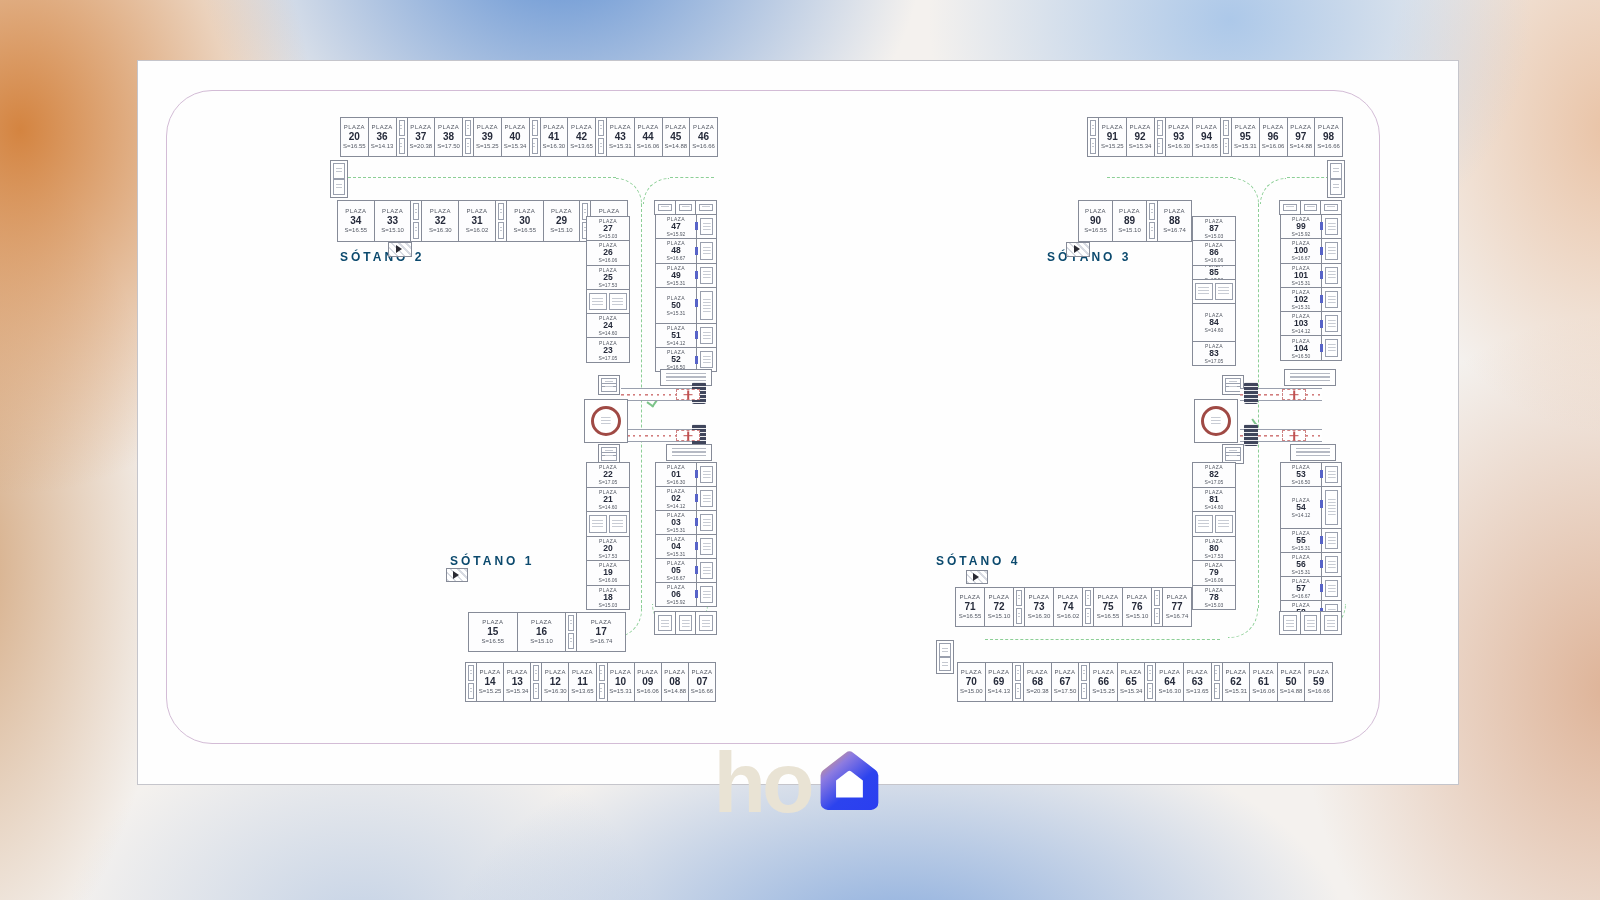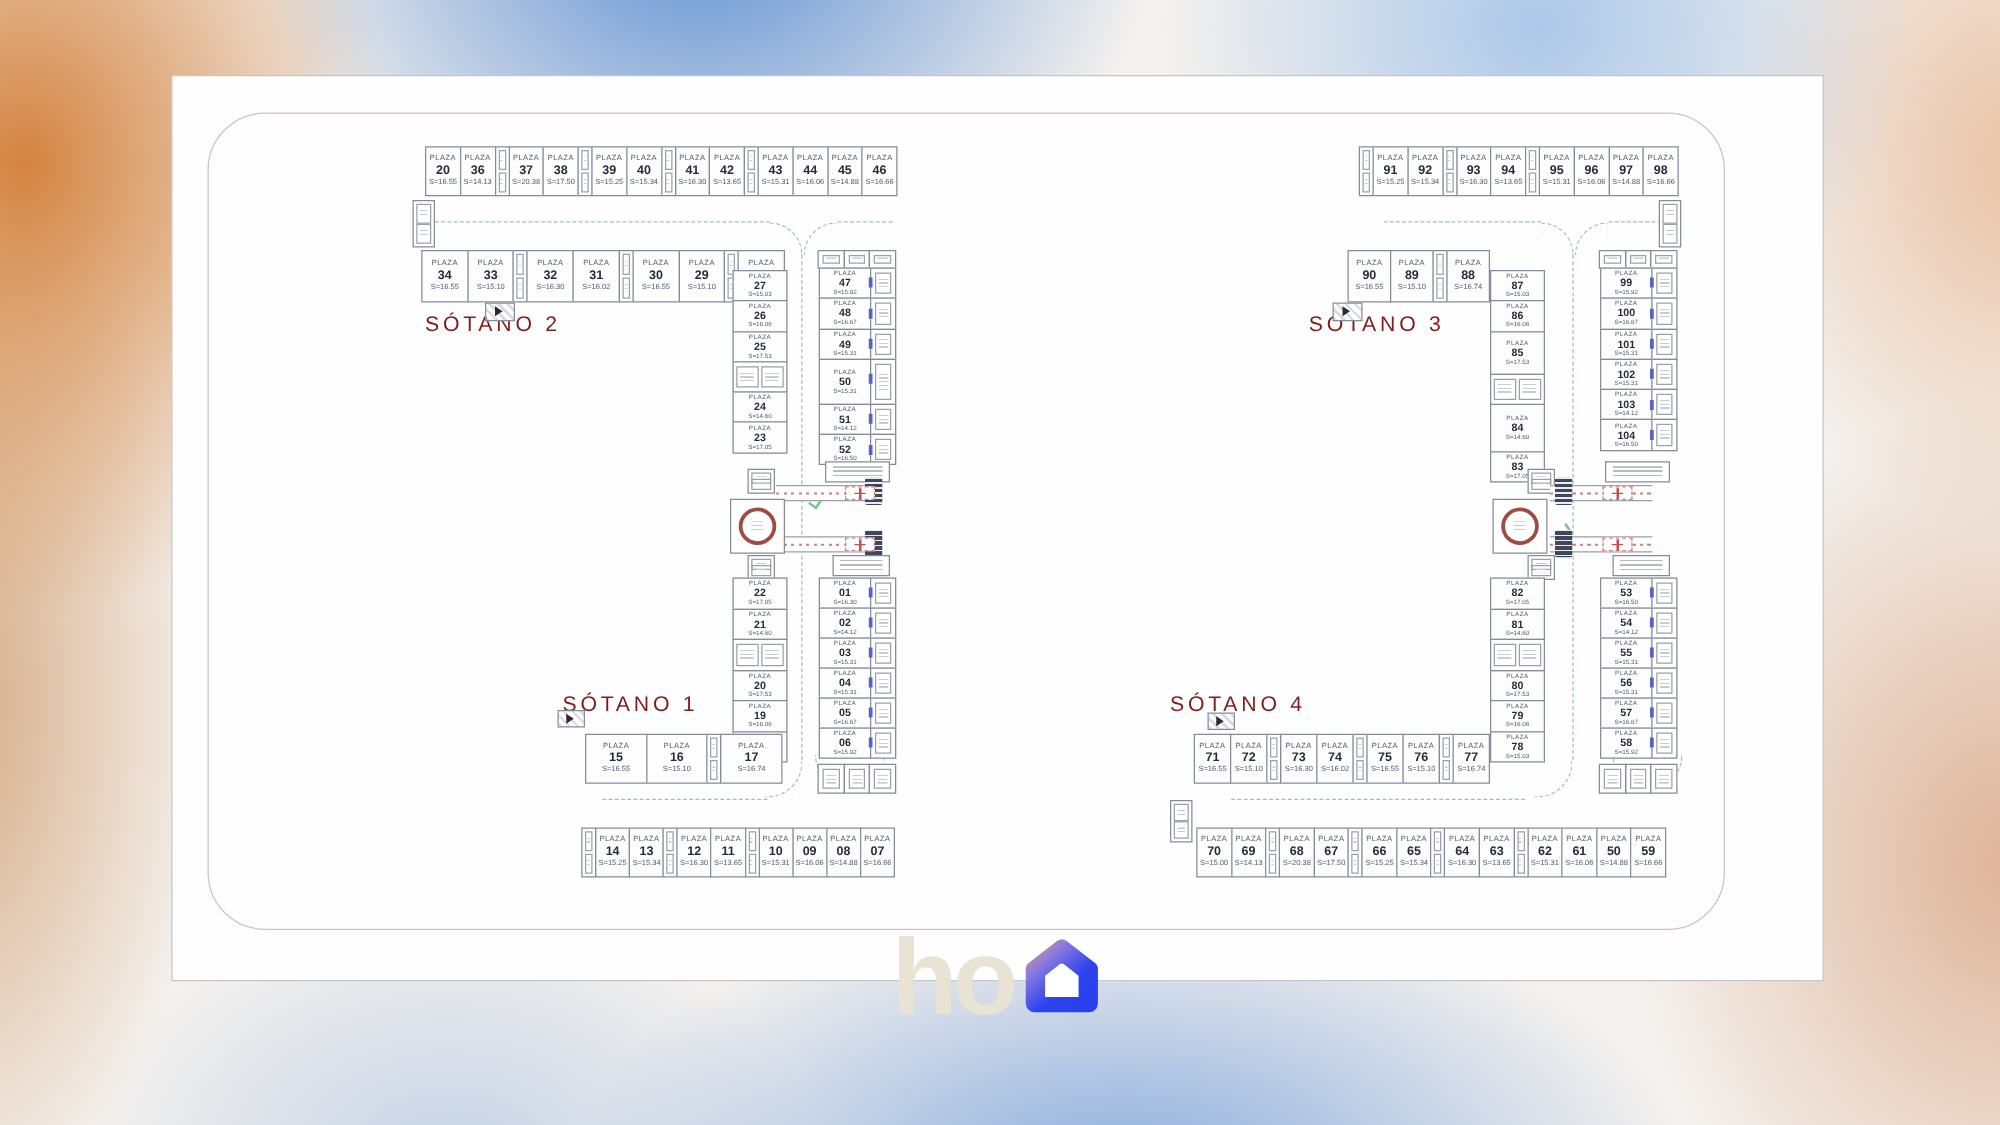--- a/index.html
+++ b/index.html
@@ -81,21 +81,21 @@
   .rcross{position:absolute;border:1px dashed #cf8383;background:#fff;z-index:6}
   .rcross::before,.rcross::after{content:"";position:absolute;left:50%;top:50%;background:#c05050}
   .rcross::before{width:9px;height:1.6px;transform:translate(-50%,-50%)}
   .rcross::after{width:1.6px;height:9px;transform:translate(-50%,-50%)}
   .ttx{position:absolute;border:1px solid #868b98;z-index:5;padding:3px 5px;
     background:repeating-linear-gradient(180deg,#b6bac4 0 1.2px,transparent 1.2px 3.4px) content-box,#fff}
   .entry{position:absolute;border:1px solid #868b98;z-index:5;
     background:repeating-linear-gradient(45deg,#d8dbe2 0 2px,#fff 2px 5px)}
   .arrowr{position:absolute;width:0;height:0;border-left:6px solid #2a2a33;border-top:4px solid transparent;
     border-bottom:4px solid transparent;z-index:6}
-  .sotano{position:absolute;font-size:17px;letter-spacing:3px;color:#7f1d1d;font-weight:400;z-index:4;white-space:nowrap}
+  .sotano{position:absolute;font-size:12px;letter-spacing:3px;color:#0c4a6e;font-weight:700;z-index:4;white-space:nowrap}
   
   .logo{position:absolute;left:50%;top:748px;transform:translateX(-50%);display:flex;align-items:flex-end;
     z-index:8;color:#e9e3d4;font-weight:700;font-size:86px;letter-spacing:-4px;line-height:.78}
   .logo .htxt{white-space:nowrap}
   .logo svg{margin:0 4px 2px 6px}
 </style>
 </head>
 <body>
 
 <div class="photo"></div>
@@ -423,21 +423,21 @@
   <div class="trow" style="left:655px;top:611px;width:62px;height:24px">
     <div class="sbox"></div>
     <div class="sbox"></div>
     <div class="sbox"></div>
   </div>
 
   <div class="sotano" style="left:450px;top:554px">SÓTANO 1</div>
   <div class="entry" style="left:446px;top:568px;width:22px;height:14px"></div>
   <div class="arrowr" style="left:453px;top:571px"></div>
 
-  <div class="prow" style="left:468px;top:587px;width:158px;height:40px">
+  <div class="prow" style="left:468px;top:612px;width:158px;height:40px">
       <div class="cell">
       <span class="pl">PLAZA</span>
       <span class="pn">15</span>
       <span class="pa">S=16.55</span>
     </div>
       <div class="cell">
       <span class="pl">PLAZA</span>
       <span class="pn">16</span>
       <span class="pa">S=15.10</span>
     </div>
@@ -585,21 +585,21 @@
         <span class="pa">S=15.03</span>
       </div>
     </div>
       <div class="crow" style="height:25.3px">
       <div class="cell">
         <span class="pl">PLAZA</span>
         <span class="pn">86</span>
         <span class="pa">S=16.06</span>
       </div>
     </div>
-      <div class="crow" style="height:35px">
+      <div class="crow" style="height:15px">
       <div class="cell">
         <span class="pl">PLAZA</span>
         <span class="pn">85</span>
         <span class="pa">S=17.53</span>
       </div>
     </div>
       <div class="crow tr" style="height:25.3px"></div>
       <div class="crow" style="height:39px">
       <div class="cell">
         <span class="pl">PLAZA</span>
@@ -726,21 +726,21 @@
     </div>
   <div class="pcol" style="left:1280px;top:462px;width:62px">
       <div class="crow" style="height:25px">
       <div class="cell">
         <span class="pl">PLAZA</span>
         <span class="pn">53</span>
         <span class="pa">S=16.50</span>
       </div>
       <div class="sbox"></div>
     </div>
-      <div class="crow" style="height:25px">
+      <div class="crow" style="height:43px">
       <div class="cell">
         <span class="pl">PLAZA</span>
         <span class="pn">54</span>
         <span class="pa">S=14.12</span>
       </div>
       <div class="sbox"></div>
     </div>
       <div class="crow" style="height:25px">
       <div class="cell">
         <span class="pl">PLAZA</span>

